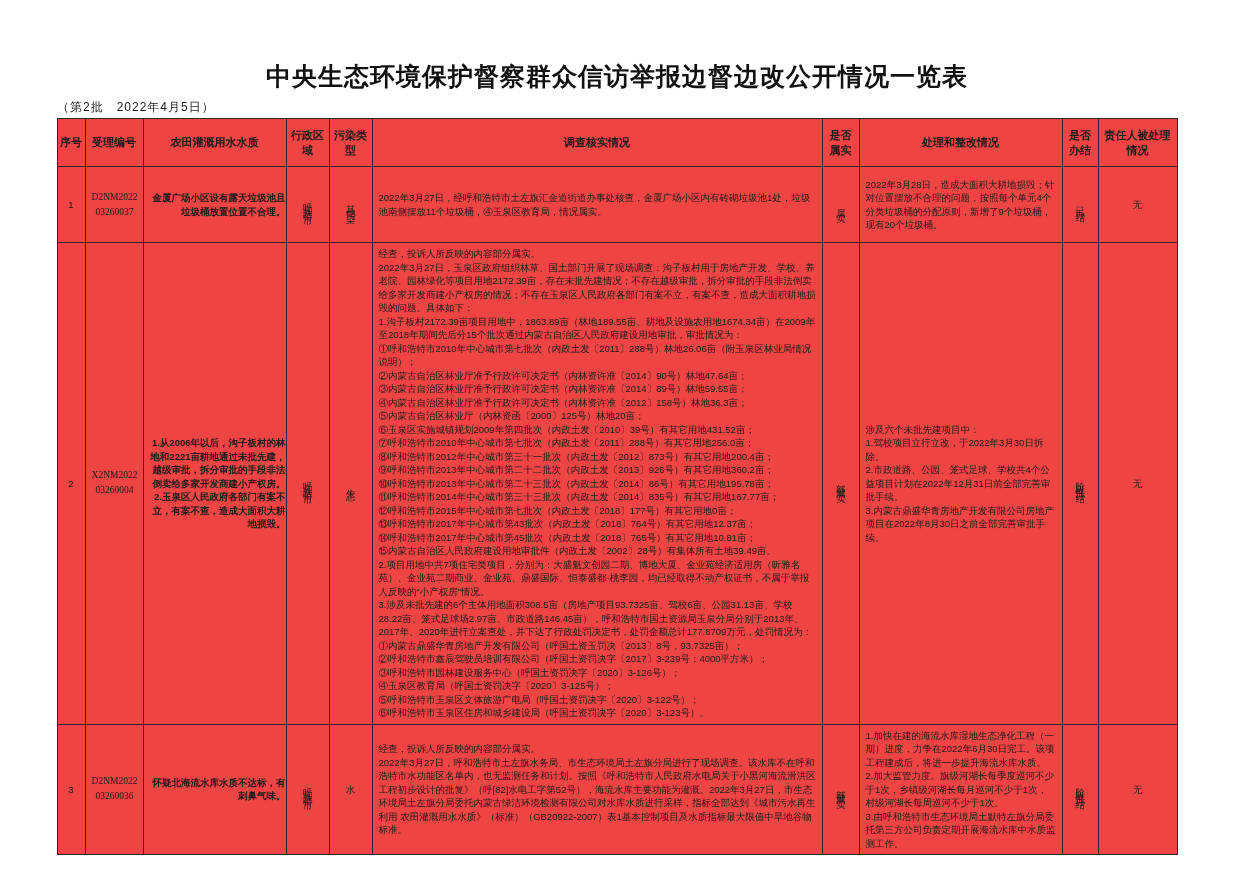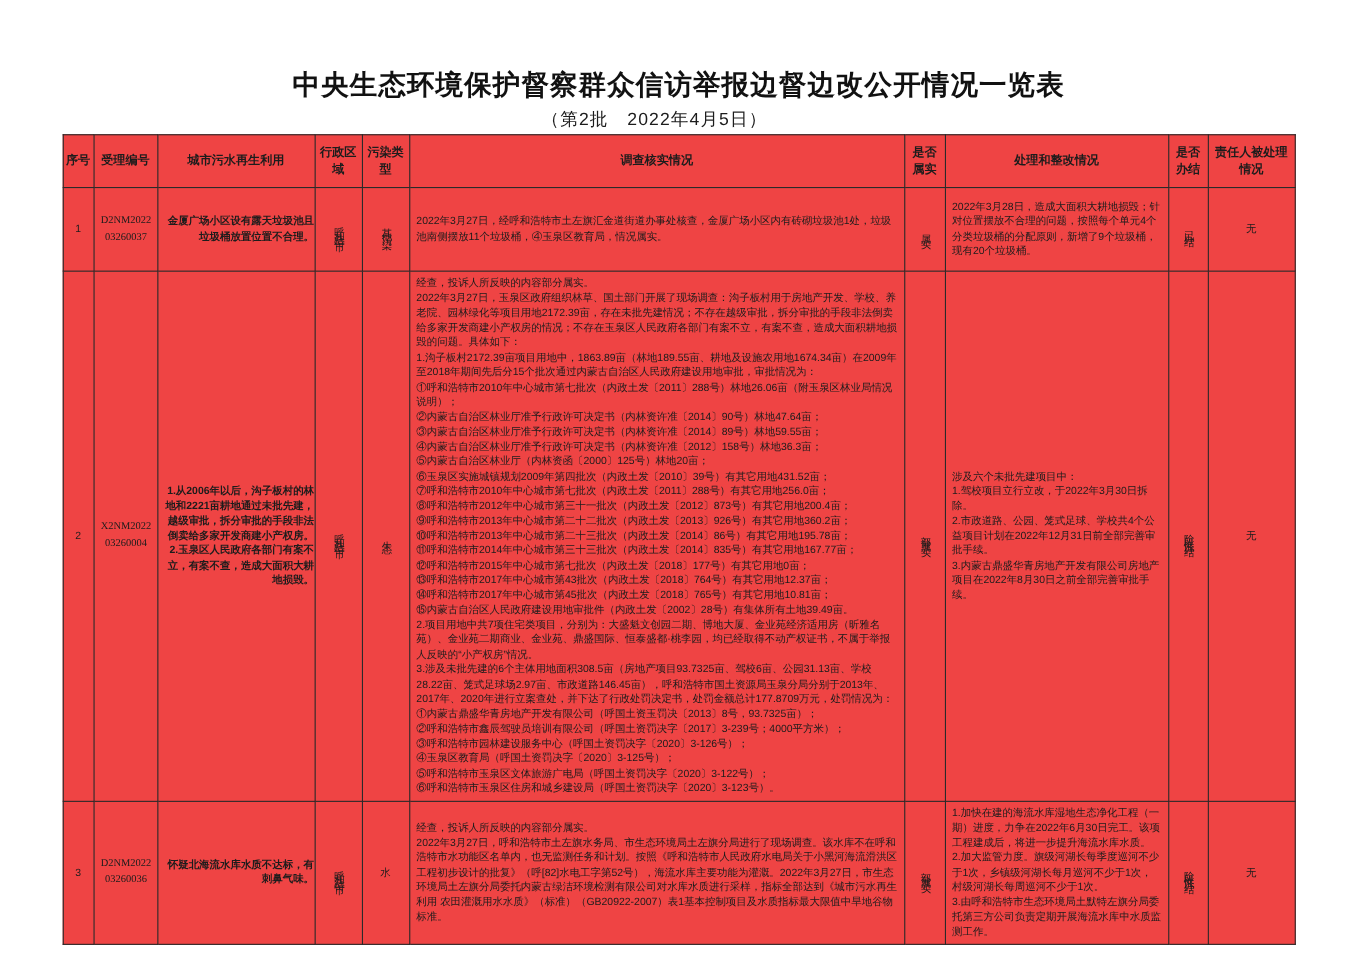--- a/index.html
+++ b/index.html
@@ -10,21 +10,21 @@
   }
   .page{position:relative;width:1234px;height:800px;background:#fff;}
   .doc-title{
     margin:0;padding-top:60px;
     text-align:center;
     font-size:25px;font-weight:bold;letter-spacing:1px;
     color:#111;
   }
   .subtitle-row{
     width:1120px;margin:6px auto 2px auto;
-    text-align:center;font-size:16px;letter-spacing:1px;
+    text-align:left;font-size:12px;letter-spacing:1px;
     padding-right:44px;box-sizing:border-box;
   }
   table.doc-table{
     width:1120px;margin:0 auto;
     border-collapse:collapse;table-layout:fixed;
     background:#ef4444;
   }
   .doc-table th,.doc-table td{
     border:1px solid #2a2a2a;
     vertical-align:middle;
@@ -99,21 +99,21 @@
       <col class="c-invest">
         <col class="c-verified">
         <col class="c-handle">
         <col class="c-done">
         <col class="c-resp">
     </colgroup>
     <tbody>
       <tr class="hdr">
         <th>序号</th>
         <th>受理编号</th>
-        <th>城市污水再生利用</th>
+        <th>农田灌溉用水水质</th>
         <th>行政区域</th>
         <th>污染类型</th>
         <th>调查核实情况</th>
         <th>是否属实</th>
         <th>处理和整改情况</th>
         <th>是否办结</th>
         <th>责任人被处理情况</th>
       </tr>
 
       <tr class="r1">

